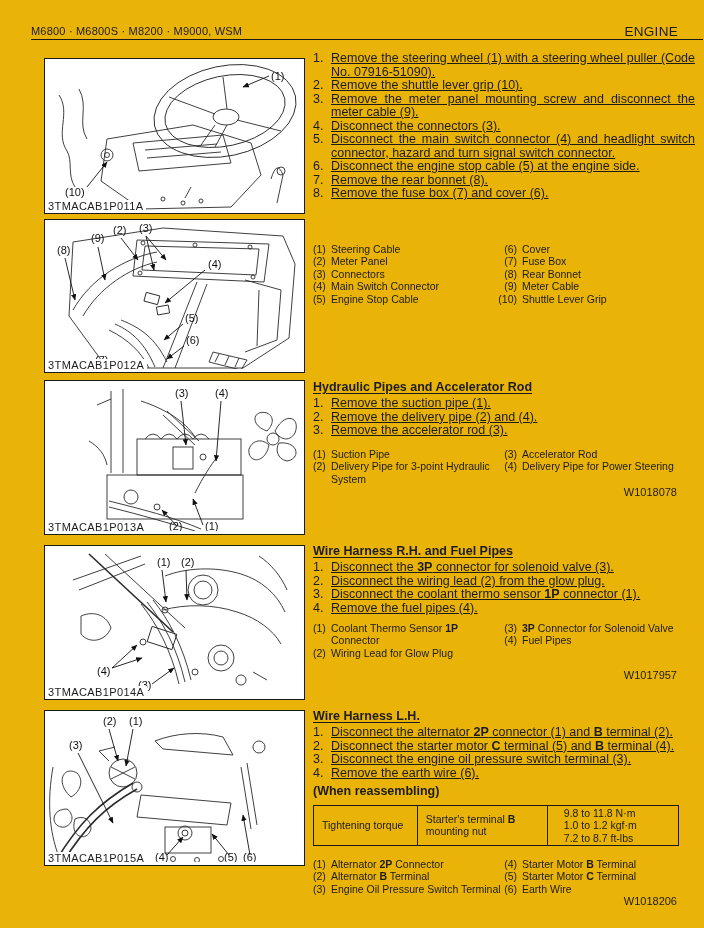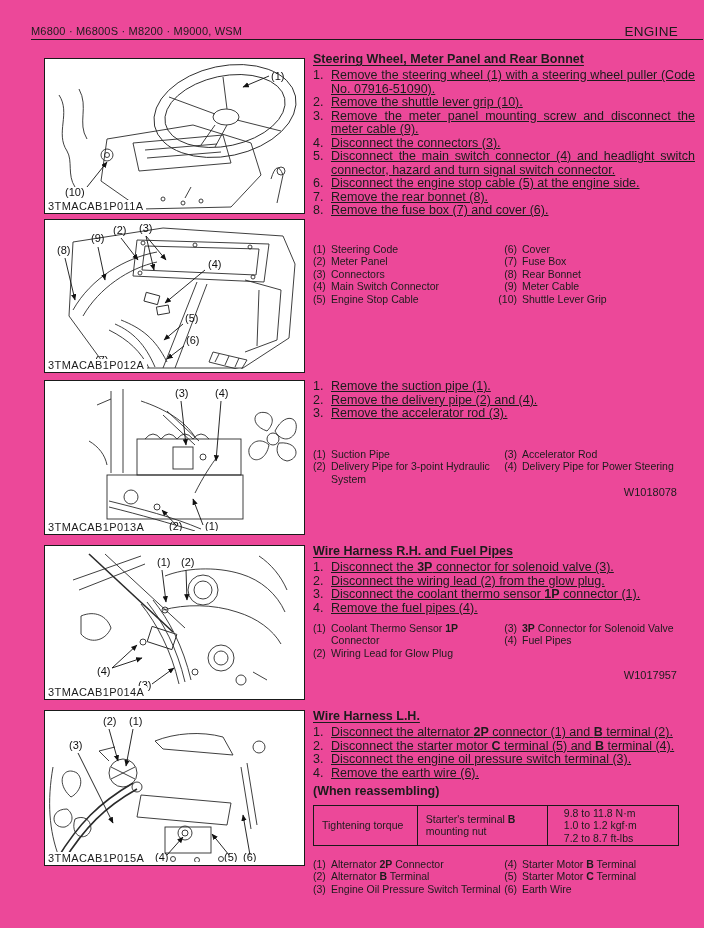--- a/index.html
+++ b/index.html
@@ -1,16 +1,16 @@
 <!DOCTYPE html>
 <html><head>
 <meta charset="utf-8">
 <style>
   html,body{margin:0;padding:0;background:#e8e8e8;}
-  #page{position:relative;width:704px;height:928px;background:#ec4899;overflow:hidden;
+  #page{position:relative;width:704px;height:928px;background:#eab308;overflow:hidden;
         font-family:"Liberation Sans",sans-serif;color:#1c1c1c;}
   
   #hdr{position:absolute;left:31px;top:12px;width:672px;height:27px;
        border-bottom:1.6px solid #1a1a1a;display:flex;justify-content:space-between;align-items:flex-end;}
   #hdr .models{font-size:11px;letter-spacing:0.2px;padding-bottom:2px;}
   #hdr .engine{font-size:13.5px;letter-spacing:0.3px;margin-right:25px;}
   
   .fig{position:absolute;left:44px;width:259px;border:1.5px solid #1a1a1a;background:#fff;}
   .fig svg{display:block;}
   .figcode{position:absolute;left:2px;bottom:0px;background:#fff;font-size:11px;
@@ -282,21 +282,20 @@
       <text class="lbl" x="84" y="14">(1)</text>
       <text class="lbl" x="24" y="38">(3)</text>
       <text class="lbl" x="110" y="150">(4)</text>
       <text class="lbl" x="179" y="150">(5)</text>
       <text class="lbl" x="198" y="150">(6)</text>
     </svg>
     <span class="figcode">3TMACAB1P015A</span>
   </div>
 
   <div class="sec" style="top:52px;">
-    <h2>Steering Wheel, Meter Panel and Rear Bonnet</h2>
     <ol class="steps">
       <li class="step">
           <span class="num">1.</span>
           <span class="txt"><span>Remove the steering wheel (1) with a steering wheel puller (Code No. 07916-51090).</span></span>
         </li>
       <li class="step">
           <span class="num">2.</span>
           <span class="txt"><span>Remove the shuttle lever grip (10).</span></span>
         </li>
       <li class="step">
@@ -322,21 +321,21 @@
       <li class="step">
           <span class="num">8.</span>
           <span class="txt"><span>Remove the fuse box (7) and cover (6).</span></span>
         </li>
     </ol>
   </div>
   <div class="legend" style="top:243px;height:64px;">
     <div class="lcol">
       <div class="li">
           <span class="lnum">(1)</span>
-          <span class="ltxt"><span>Steering Code</span></span>
+          <span class="ltxt"><span>Steering Cable</span></span>
         </div>
       <div class="li">
           <span class="lnum">(2)</span>
           <span class="ltxt"><span>Meter Panel</span></span>
         </div>
       <div class="li">
           <span class="lnum">(3)</span>
           <span class="ltxt"><span>Connectors</span></span>
         </div>
       <div class="li">
@@ -366,20 +365,21 @@
           <span class="ltxt"><span>Meter Cable</span></span>
         </div>
       <div class="li">
           <span class="lnum">(10)</span>
           <span class="ltxt"><span>Shuttle Lever Grip</span></span>
         </div>
     </div>
   </div>
 
   <div class="sec" style="top:380px;">
+    <h2>Hydraulic Pipes and Accelerator Rod</h2>
     <ol class="steps">
       <li class="step">
           <span class="num">1.</span>
           <span class="txt"><span>Remove the suction pipe (1).</span></span>
         </li>
       <li class="step">
           <span class="num">2.</span>
           <span class="txt"><span>Remove the delivery pipe (2) and (4).</span></span>
         </li>
       <li class="step">
@@ -515,14 +515,15 @@
       <div class="li">
           <span class="lnum">(5)</span>
           <span class="ltxt"><span>Starter Motor </span><span class="b">C</span><span> Terminal</span></span>
         </div>
       <div class="li">
           <span class="lnum">(6)</span>
           <span class="ltxt"><span>Earth Wire</span></span>
         </div>
     </div>
   </div>
+  <div class="ref" style="top:895px;">W1018206</div>
 
 </div>
 
 </body></html>

